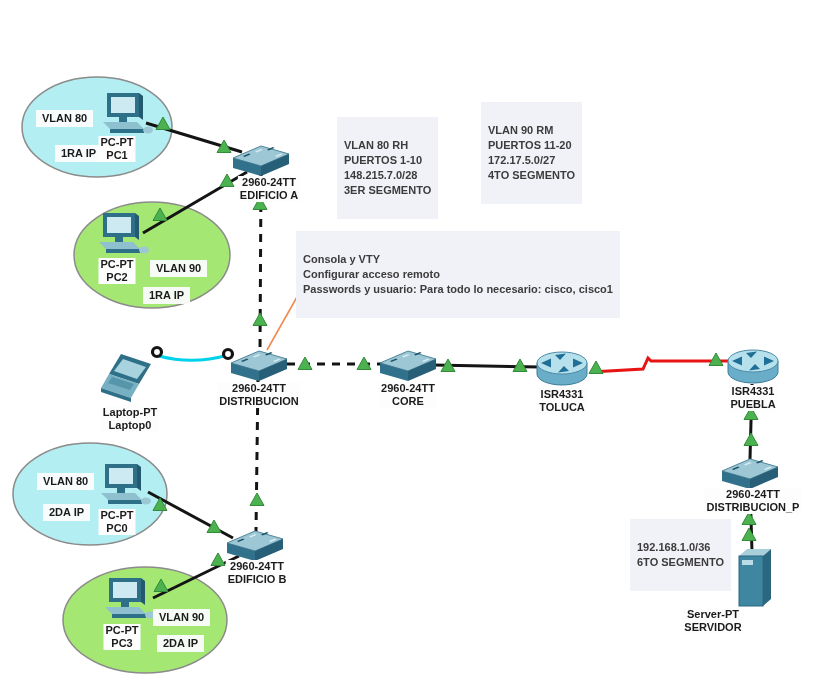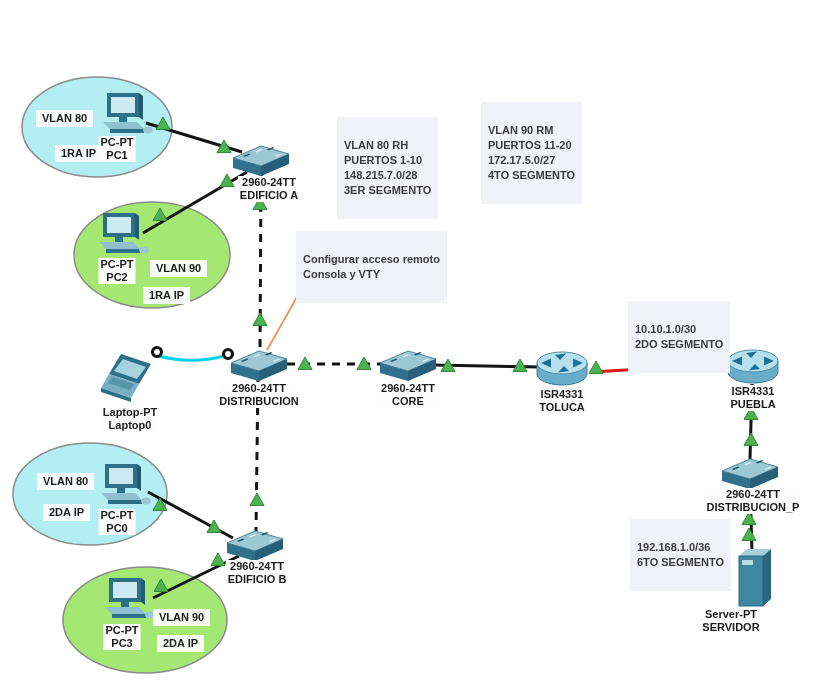--- a/index.html
+++ b/index.html
@@ -215,21 +215,21 @@
       <div>TOLUCA</div>
   </div>
   <div class="dev-label" style="left:753px;top:385px">
     <div>ISR4331</div>
       <div>PUEBLA</div>
   </div>
   <div class="dev-label" style="left:753px;top:488px">
     <div>2960-24TT</div>
       <div>DISTRIBUCION_P</div>
   </div>
-  <div class="dev-label" style="left:731px;top:608px">
+  <div class="dev-label" style="left:713px;top:608px">
     <div>Server-PT</div>
       <div>SERVIDOR</div>
   </div>
 
   <div class="zone-label" style="left:36px;top:110px">VLAN 80</div>
   <div class="zone-label" style="left:55px;top:145px">1RA IP</div>
   <div class="zone-label" style="left:150px;top:260px">VLAN 90</div>
   <div class="zone-label" style="left:143px;top:287px">1RA IP</div>
   <div class="zone-label" style="left:37px;top:473px">VLAN 80</div>
   <div class="zone-label" style="left:43px;top:504px">2DA IP</div>
@@ -242,25 +242,22 @@
     <div>148.215.7.0/28</div>
     <div>3ER SEGMENTO</div>
   </div>
   <div class="note" style="left:481px;top:102px">
     <div>VLAN 90 RM</div>
     <div>PUERTOS 11-20</div>
     <div>172.17.5.0/27</div>
     <div>4TO SEGMENTO</div>
   </div>
   <div class="note" style="left:296px;top:231px">
+    <div>Consola y VTY</div>
     <div>Configurar acceso remoto</div>
-    <div>Consola y VTY</div>
-  </div>
-  <div class="note" style="left:628px;top:301px">
-    <div>10.10.1.0/30</div>
-    <div>2DO SEGMENTO</div>
+    <div>Passwords y usuario: Para todo lo necesario: cisco, cisco1</div>
   </div>
   <div class="note" style="left:630px;top:519px">
     <div>192.168.1.0/36</div>
     <div>6TO SEGMENTO</div>
   </div>
 
 </div>
 
 </body></html>

